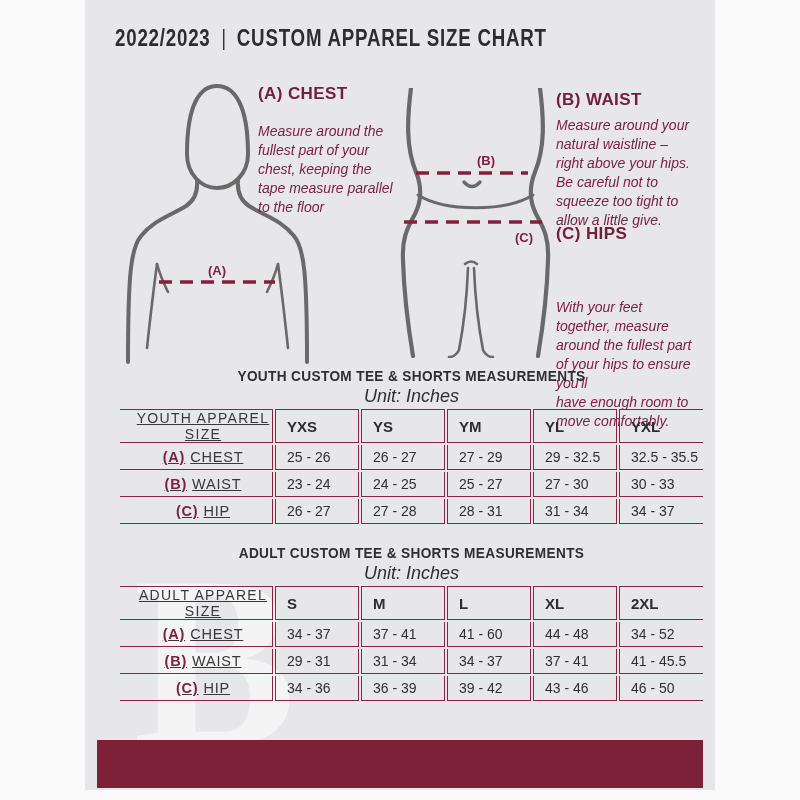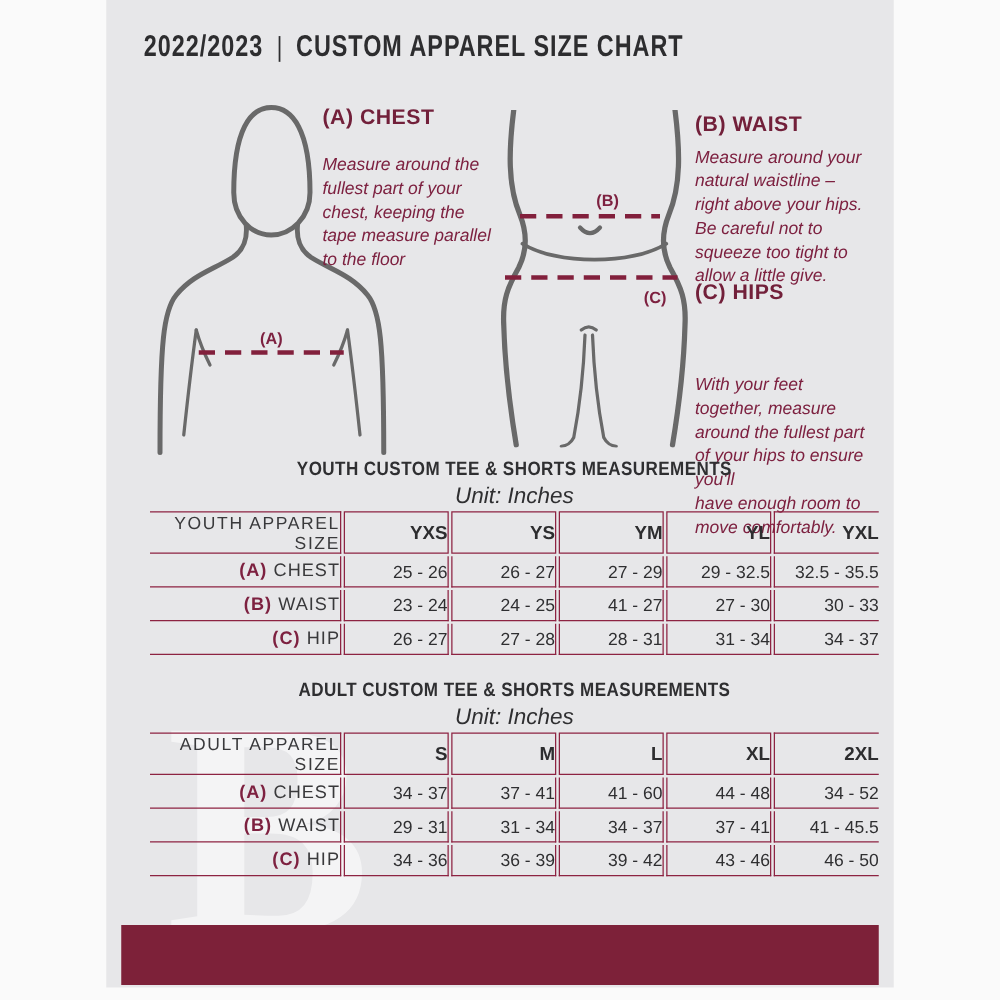--- a/index.html
+++ b/index.html
@@ -32,25 +32,25 @@
   .sec-unit { position:absolute; left:33px; width:587px; text-align:center; font-size:18px;
     font-style:italic; color:#2f2f31; z-index:2; }
 
   
   .sizes-table { position:absolute; left:33px; width:587px; border-collapse:separate;
     border-spacing:2px; table-layout:fixed; z-index:2; }
   .sizes-table th, .sizes-table td { border-bottom:1.5px solid #8d2342; background:transparent; }
   .sizes-table th { border-top:1.5px solid #8d2342; height:28px; }
   .sizes-table td { height:25px; }
   .sizes-table .val { border-left:1.5px solid #8d2342; border-right:1.5px solid #8d2342;
-    text-align:right; font-size:14px; color:#2f2f31; }
+    text-align:left; font-size:14px; color:#2f2f31;padding-left:11px; }
   .sizes-table .val:last-child { border-right:none; }
   .sizes-table th.val { font-size:15px; font-weight:700; color:#2d2d2f; }
-  .sizes-table .lab { border-right:1.5px solid #8d2342; text-align:right; padding-left:14px;
-    font-size:14.5px; color:#39393b; font-weight:400; letter-spacing:0.8px; }
+  .sizes-table .lab { border-right:1.5px solid #8d2342; text-align:center; padding-left:14px;
+    font-size:14.5px; color:#39393b; font-weight:400; letter-spacing:0.8px;text-decoration:underline; }
   .sizes-table th.lab { letter-spacing:1.3px; font-size:14px; }
   .mk { color:#7d2140; font-weight:700; margin-right:5px; }
 
   .footer-bar { position:absolute; left:12px; top:740px; width:606px; height:48px; background:#7d2139; z-index:2; }
 
   svg text.marker { font-family:"Liberation Sans", sans-serif; font-size:13px; font-weight:bold; fill:#7d2140; }
 </style>
 </head>
 <body>
 
@@ -150,21 +150,21 @@
         <td class="val">25 - 26</td>
         <td class="val">26 - 27</td>
         <td class="val">27 - 29</td>
         <td class="val">29 - 32.5</td>
         <td class="val">32.5 - 35.5</td>
       </tr>
       <tr>
         <td class="lab"><span class="mk">(B)</span><span>WAIST</span></td>
         <td class="val">23 - 24</td>
         <td class="val">24 - 25</td>
-        <td class="val">41 - 27</td>
+        <td class="val">25 - 27</td>
         <td class="val">27 - 30</td>
         <td class="val">30 - 33</td>
       </tr>
       <tr>
         <td class="lab"><span class="mk">(C)</span><span>HIP</span></td>
         <td class="val">26 - 27</td>
         <td class="val">27 - 28</td>
         <td class="val">28 - 31</td>
         <td class="val">31 - 34</td>
         <td class="val">34 - 37</td>

